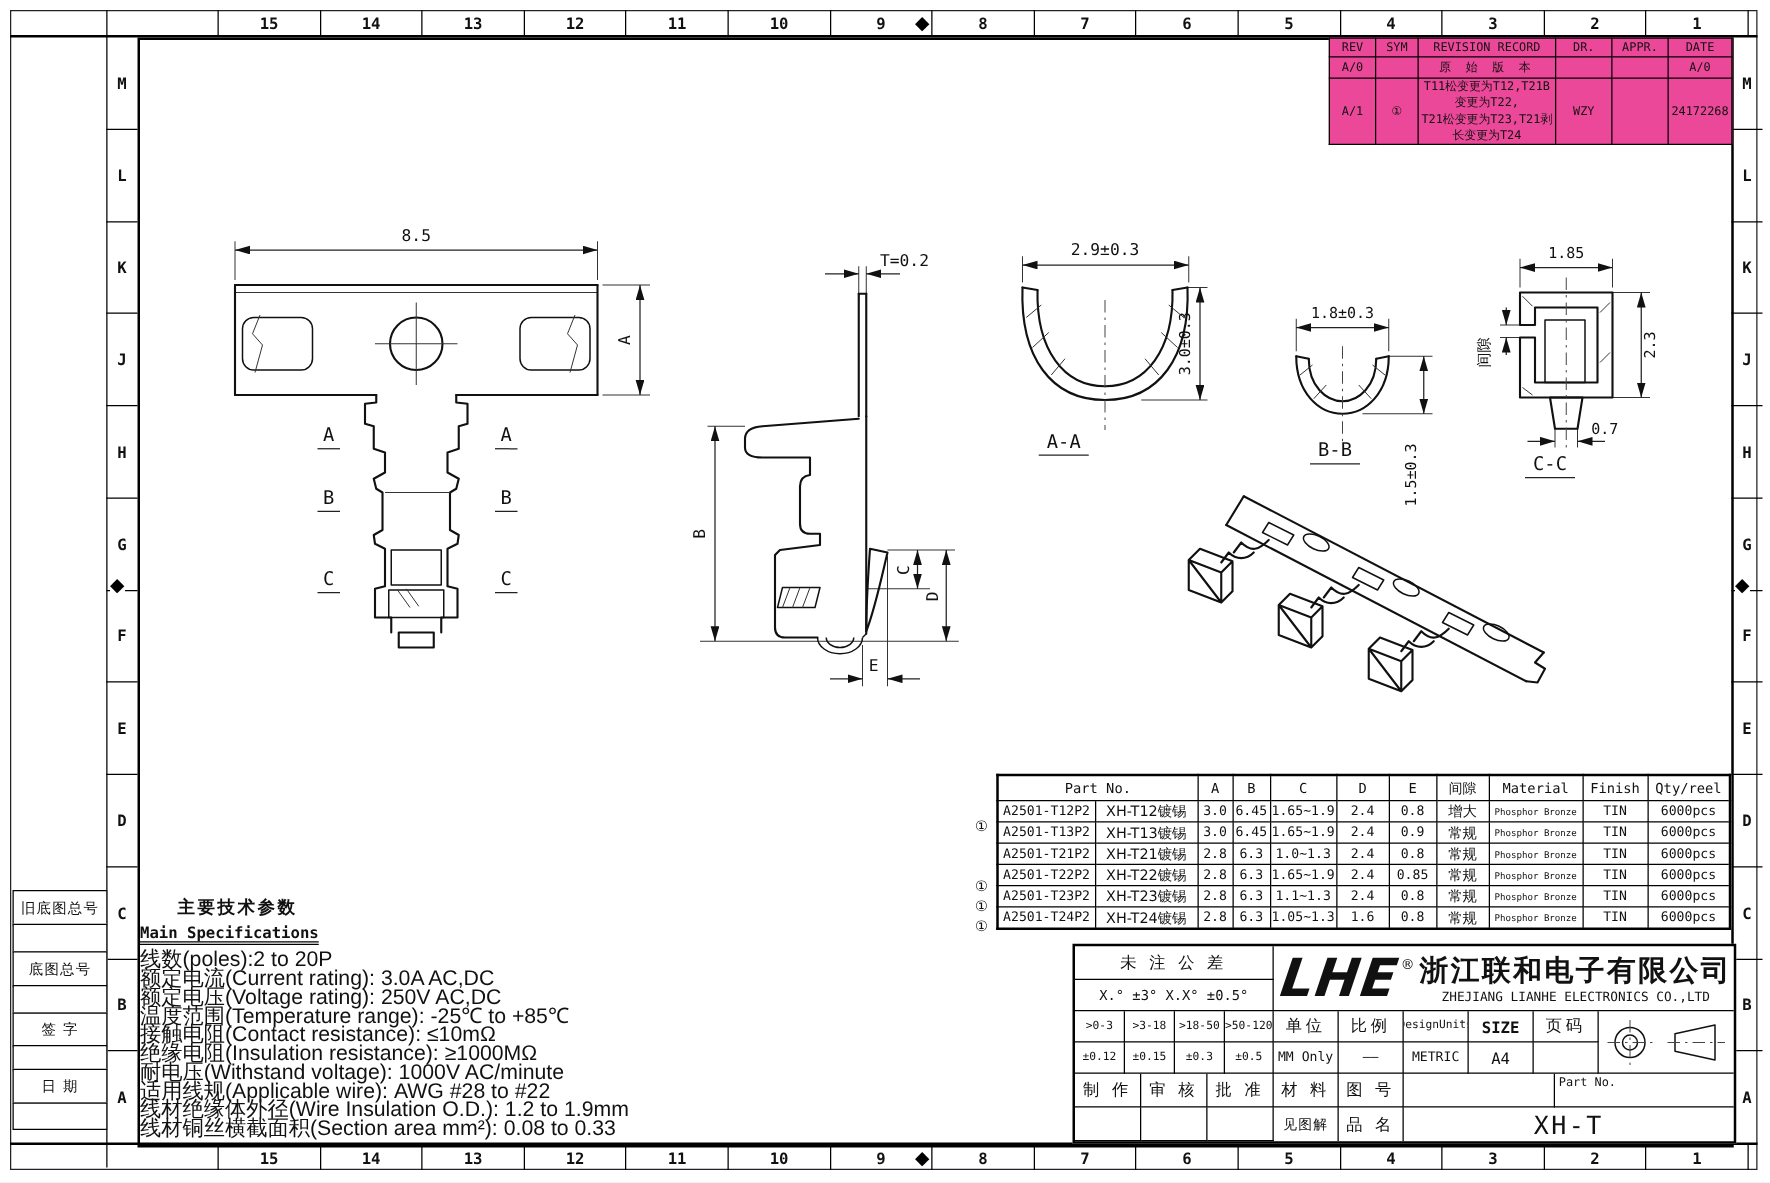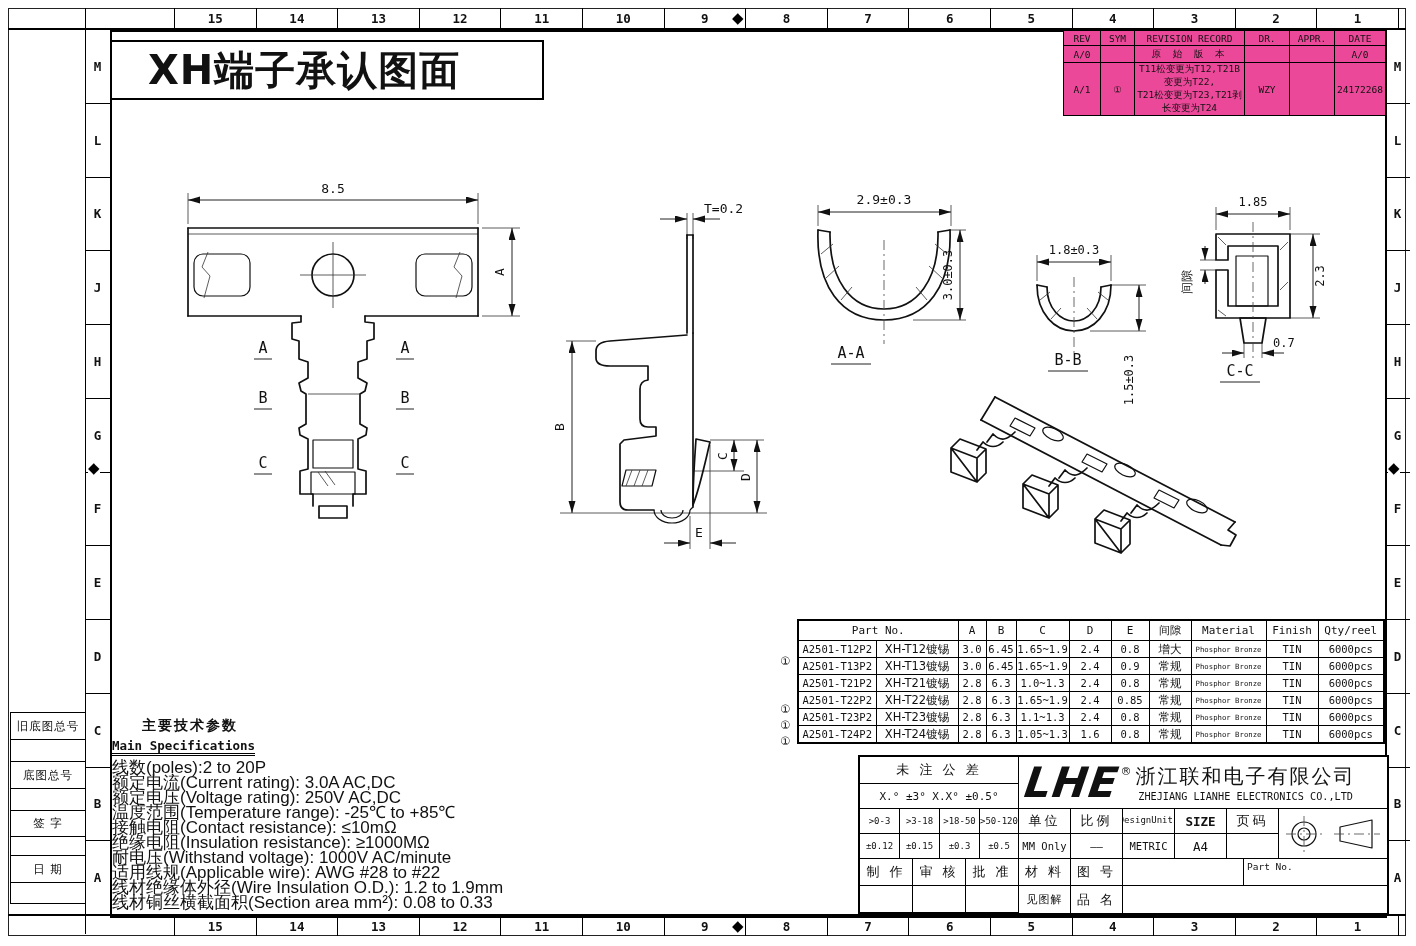--- a/index.html
+++ b/index.html
@@ -62,21 +62,21 @@
   .f-cjk11{font-size:11px;letter-spacing:1px}
   .f-mono9{font:9px "DejaVu Sans Mono",monospace}
   .f-mono10{font:10.5px "DejaVu Sans Mono",monospace}
   .f-mono11{font:11px "DejaVu Sans Mono",monospace}
   .f-mono12{font:12.5px "DejaVu Sans Mono",monospace}
   .f-mono20{font:20px "DejaVu Sans Mono",monospace;letter-spacing:2px}
   #logo-cell{justify-content:flex-start;padding-left:6px}
   #lhe-logo{font-style:italic;font-weight:900;font-size:42px;letter-spacing:1px;transform:skewX(-8deg);line-height:1}
   #lhe-reg{font-size:11px;vertical-align:top;margin:0 4px 22px 2px}
   #comp-names{display:flex;flex-direction:column;align-items:center;justify-content:center}
-  #comp-cn{font-size:20px;letter-spacing:2px;font-weight:400}
+  #comp-cn{font-size:23px;letter-spacing:2px;font-weight:700}
   #comp-en{font-size:10.2px;font-family:"DejaVu Sans Mono",monospace;margin-top:1px}
   #partno-cell{justify-content:flex-start;align-items:flex-start;padding:2px 0 0 3px;
                font:9.5px "DejaVu Sans Mono",monospace}
   .du{display:flex;align-items:center;font:9px "DejaVu Sans Mono",monospace;line-height:9.5px}
   
   .lmbox{left:10px;width:76px;box-sizing:border-box;border:1.6px solid #000;background:#fff;
          display:flex;align-items:center;justify-content:center;font-size:11.5px;letter-spacing:1px;z-index:4}
   
   .dt{font:13px "DejaVu Sans Mono",monospace;fill:#111}
   .dt12{font:12px "DejaVu Sans Mono",monospace;fill:#111}
@@ -171,21 +171,20 @@
     <div class="lc">A</div>
   </div>
 
   <div class="abs diamond" style="left:732px;top:11px">◆</div>
   <div class="abs diamond" style="left:732px;top:919px">◆</div>
   <div class="abs diamond" style="left:88px;top:461px">◆</div>
   <div class="abs diamond" style="left:1388px;top:461px">◆</div>
 
   <div class="abs" id="frame"></div>
 
-  <div class="abs" id="titlebox">XH端子承认图面</div>
 
   <div class="abs" id="revtbl">
     <table>
       <colgroup>
           <col style="width:37px">
           <col style="width:34px">
           <col style="width:110px">
           <col style="width:45px">
           <col style="width:45px">
           <col style="width:51px">
@@ -617,20 +616,21 @@
 
     <div class="cell f-cjk13" style="left:159px;top:102px;width:52px;height:27px">材 料</div>
     <div class="cell f-cjk13" style="left:211px;top:102px;width:52px;height:27px">图 号</div>
     <div class="cell" style="left:263px;top:102px;width:121px;height:27px"></div>
     <div class="cell" id="partno-cell" style="left:384px;top:102px;width:143px;height:27px;border-right:none">
       <span>Part No.</span>
     </div>
 
     <div class="cell f-cjk11" style="left:159px;top:129px;width:52px;height:27px;border-bottom:none">见图解</div>
     <div class="cell f-cjk13" style="left:211px;top:129px;width:52px;height:27px;border-bottom:none">品 名</div>
+    <div class="cell f-mono20" style="left:263px;top:129px;width:264px;height:27px;border-right:none;border-bottom:none">XH-T</div>
   </div>
 
   <div class="abs lmbox" style="top:712px;height:29px">旧底图总号</div>
   <div class="abs lmbox" style="top:739.4px;height:23px"></div>
   <div class="abs lmbox" style="top:760.8px;height:29px">底图总号</div>
   <div class="abs lmbox" style="top:788.2px;height:23px"></div>
   <div class="abs lmbox" style="top:809.6px;height:28px">签 字</div>
   <div class="abs lmbox" style="top:836px;height:21px"></div>
   <div class="abs lmbox" style="top:855.4px;height:28px">日 期</div>
   <div class="abs lmbox" style="top:881.8px;height:22px"></div>

